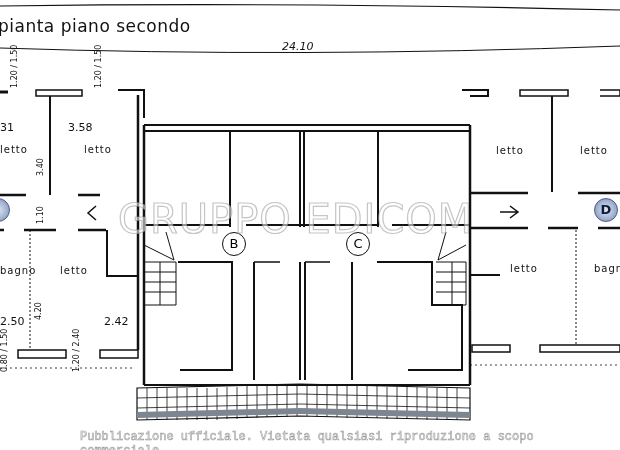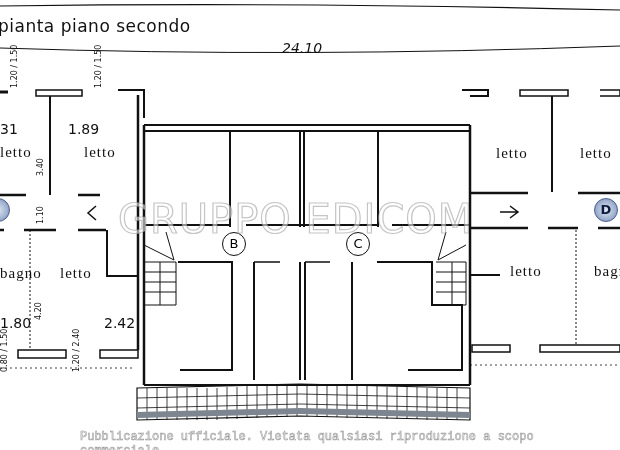--- a/index.html
+++ b/index.html
@@ -1,21 +1,21 @@
 <!DOCTYPE html>
 <html><head>
 <meta charset="utf-8">
 <style>
   html, body { margin:0; padding:0; background:#fff; }
   body { width:620px; height:450px; position:relative; overflow:hidden; font-family:"DejaVu Sans", sans-serif; }
   #plan { position:absolute; left:0; top:0; width:620px; height:450px; }
   .lbl { position:absolute; color:#111; font-family:"DejaVu Sans", sans-serif; white-space:nowrap; }
   .title { left:-2px; top:16px; font-size:17px; letter-spacing:0.5px; }
-  .dim { font-size:14px; }
-  .room { font-size:15px; letter-spacing:1px;font-family:Liberation Serif, serif; }
+  .dim { font-size:11px; }
+  .room { font-size:10px; letter-spacing:1px; }
   .vert { transform:rotate(-90deg); transform-origin:left top; font-size:8px; }
   .unit { position:absolute; width:22px; height:22px; border:1.5px solid #111; border-radius:50%; text-align:center; line-height:22px; font-size:13px; background:#fff; }
   .unit.blue { background:radial-gradient(circle,#dfe6f3 0%,#9fb0cf 60%,#6b7fa8 100%); border-color:#4a5f8c; color:#0d1b3d; font-weight:bold; }
   .watermark { position:absolute; left:118px; top:196px; font-size:40px; color:rgba(255,255,255,0.55); -webkit-text-stroke:1.2px rgba(150,150,150,0.55); letter-spacing:1px; font-family:"DejaVu Sans", sans-serif;text-align:center; }
   .footer { position:absolute; left:80px; top:430px; font-size:12px; color:rgba(255,255,255,0.9); -webkit-text-stroke:0.6px #9a9a9a; font-family:Liberation Mono, monospace; }
 </style>
 </head>
 <body>
 
 <svg id="plan" viewBox="0 0 620 450" xmlns="http://www.w3.org/2000/svg">
@@ -80,25 +80,25 @@
     <path d="M510 206 L518 212 L510 218 M500 212 H518" stroke-width="1.5"></path>
   </g>
 </svg>
 
 <div class="lbl title">pianta piano secondo</div>
 <div class="lbl dim" style="left:282px;top:40px;font-style:italic;">24.10</div>
 
 <div class="lbl vert" style="left:10px;top:88px;">1.20 / 1.50</div>
 <div class="lbl vert" style="left:94px;top:88px;">1.20 / 1.50</div>
 <div class="lbl dim" style="left:0px;top:121px;">31</div>
-<div class="lbl dim" style="left:68px;top:121px;">1.89</div>
+<div class="lbl dim" style="left:68px;top:121px;">3.58</div>
 <div class="lbl vert" style="left:36px;top:176px;">3.40</div>
 <div class="lbl vert" style="left:36px;top:224px;">1.10</div>
 <div class="lbl vert" style="left:34px;top:320px;">4.20</div>
-<div class="lbl dim" style="left:0px;top:315px;">1.80</div>
+<div class="lbl dim" style="left:0px;top:315px;">2.50</div>
 <div class="lbl dim" style="left:104px;top:315px;">2.42</div>
 <div class="lbl vert" style="left:0px;top:372px;">0.80 / 1.50</div>
 <div class="lbl vert" style="left:72px;top:372px;">1.20 / 2.40</div>
 
 <div class="lbl room" style="left:0px;top:144px;">letto</div>
 <div class="lbl room" style="left:84px;top:144px;">letto</div>
 <div class="lbl room" style="left:0px;top:265px;">bagno</div>
 <div class="lbl room" style="left:60px;top:265px;">letto</div>
 <div class="lbl room" style="left:496px;top:145px;">letto</div>
 <div class="lbl room" style="left:580px;top:145px;">letto</div>

